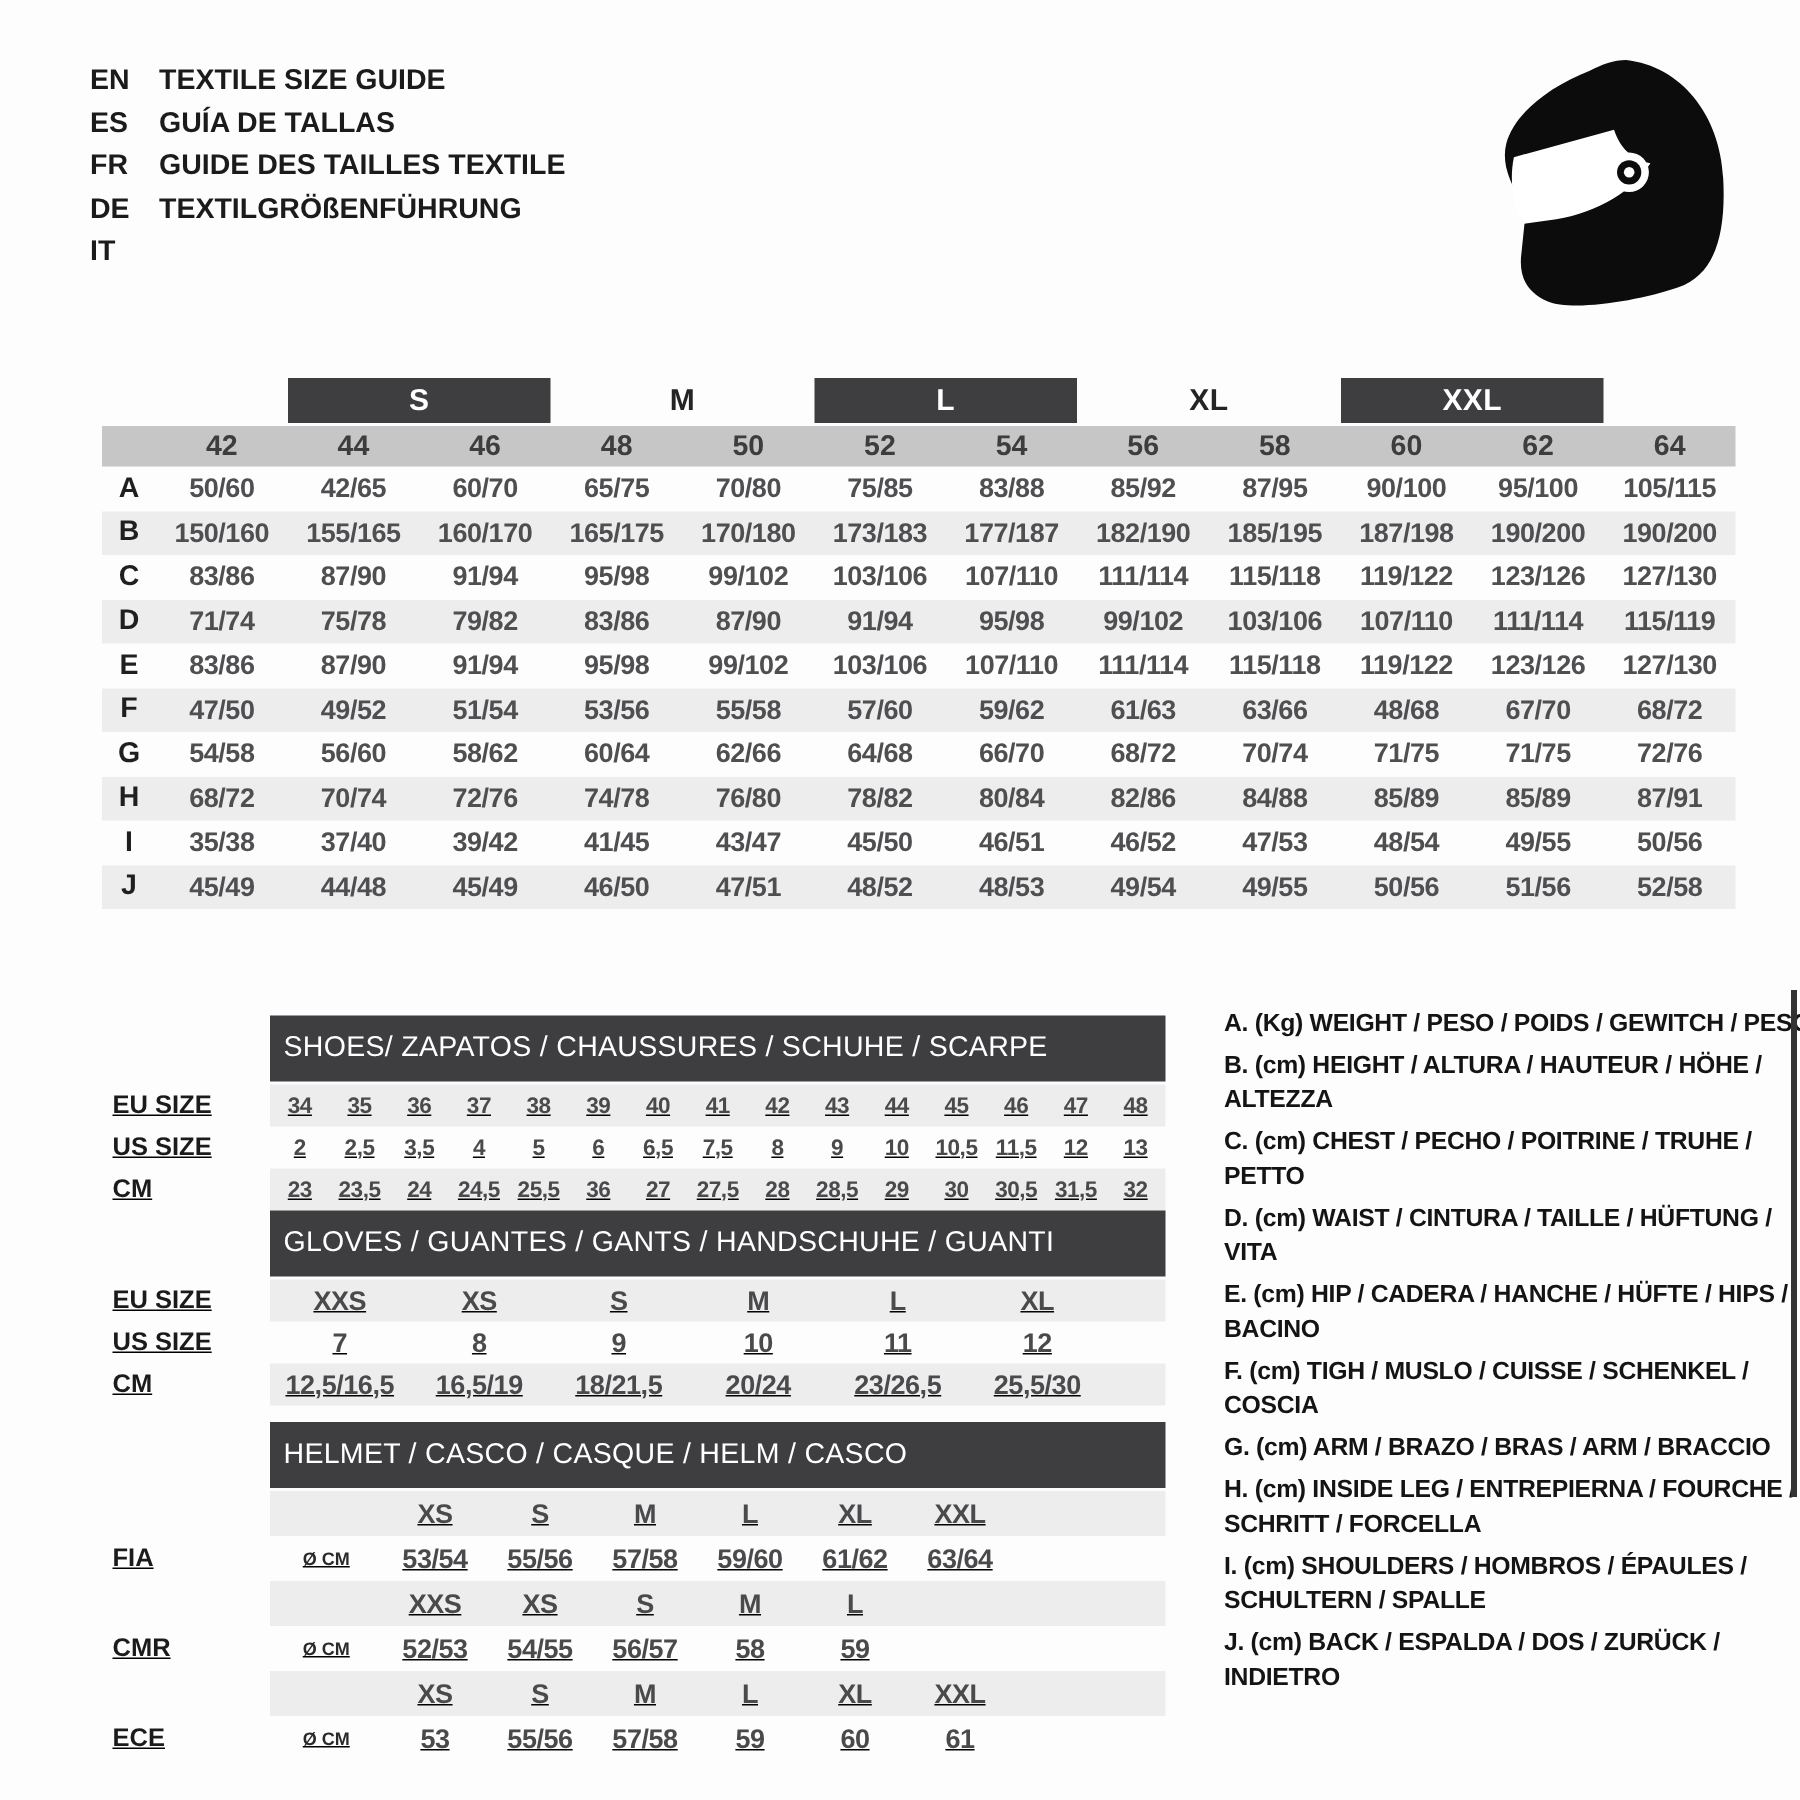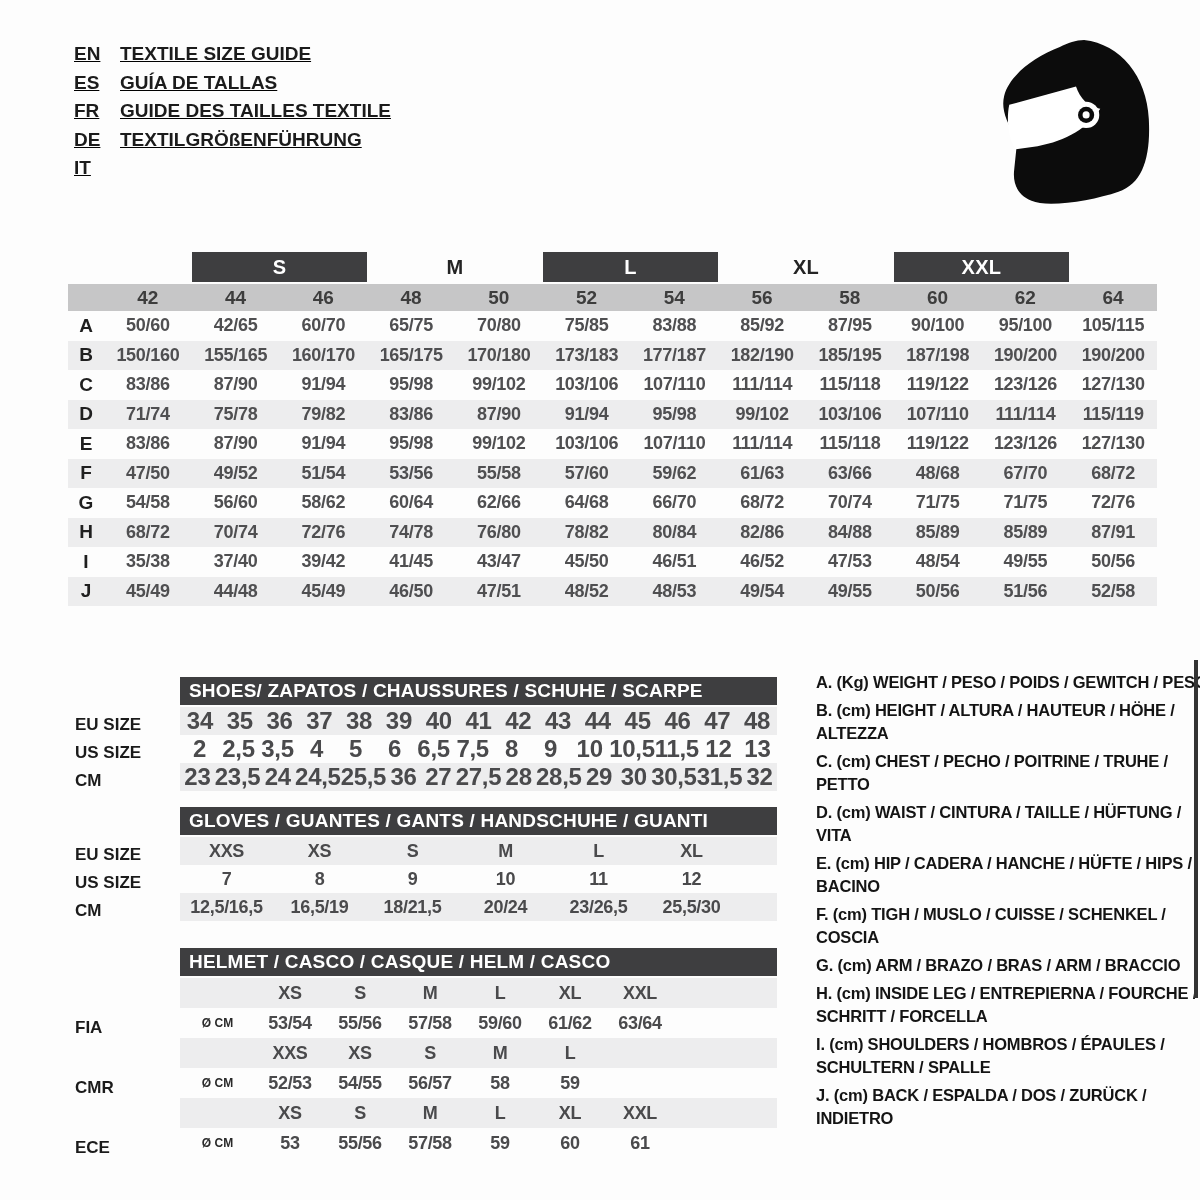--- a/index.html
+++ b/index.html
@@ -1,20 +1,20 @@
 <!DOCTYPE html>
 <html><head>
 <meta charset="utf-8">
 <style>
   html,body{margin:0;padding:0;background:#fff;}
   .page{position:relative;width:1200px;height:1200px;background:#fdfdfd;overflow:hidden;
         font-family:"Liberation Sans", sans-serif;}
 
   
-  .langs{position:absolute;left:74px;top:40px;text-decoration:underline;}
+  .langs{position:absolute;left:60px;top:40px;}
   .lang-row{display:flex;font-size:19px;font-weight:700;line-height:28.5px;color:#1b1b1b;}
   .lang-code{width:46px;}
 
   
   .helmet-icon{position:absolute;left:995px;top:36px;width:162px;height:180px;}
 
   
   .main-table{position:absolute;left:68px;top:252px;width:1089px;}
   .size-header{display:flex;height:30px;margin-bottom:2px;}
   .sh-spacer{width:36px;}
@@ -26,29 +26,29 @@
   .nb-cell{flex:1;text-align:center;font-size:19px;font-weight:700;color:#3d3d3d;}
   .m-row{display:flex;height:29.5px;align-items:center;}
   .m-row.alt{background:#ededee;}
   .m-label{width:36px;text-align:center;font-size:19px;font-weight:700;color:#1f1f1f;}
   .m-cell{flex:1;text-align:center;font-size:18px;font-weight:700;color:#4f4f51;letter-spacing:-.3px;}
 
   
   .section{position:absolute;left:68px;width:1089px;}
   .bar-row{display:flex;}
   .bar-side{width:112px;}
-  .bar{width:597px;height:28px;background:#3e3e40;color:#fff;display:flex;align-items:center;
-       padding-left:9px;box-sizing:border-box;font-size:19px;font-weight:700;letter-spacing:.2px;}
+  .bar{width:597px;height:44px;background:#3e3e40;color:#fff;display:flex;align-items:center;
+       padding-left:9px;box-sizing:border-box;font-size:19px;font-weight:400;letter-spacing:.2px;}
   .gap2{height:2px;}
-  .s-row{display:flex;height:28px;align-items:flex-end;}
+  .s-row{display:flex;height:28px;align-items:center;text-decoration:underline;}
   .section.helmet .s-row{height:30px;}
   .s-side{width:112px;font-size:17px;font-weight:700;color:#1b1b1b;padding-left:7px;box-sizing:border-box;}
   .s-table{width:597px;display:flex;height:100%;align-items:center;}
   .s-table.gray{background:#ededee;}
-  .s-cell{flex:1;text-align:center;font-size:24px;font-weight:700;color:#4a4a4c;letter-spacing:-.3px;}
+  .s-cell{flex:1;text-align:center;font-size:15px;font-weight:700;color:#4a4a4c;letter-spacing:-.3px;}
   .g-col{width:93px;text-align:center;font-size:18px;font-weight:700;color:#4a4a4c;letter-spacing:-.3px;}
   .h-diam{width:75px;text-align:center;font-size:12px;font-weight:700;color:#2a2a2a;}
   .h-col{width:70px;text-align:center;font-size:18px;font-weight:700;color:#4a4a4c;letter-spacing:-.3px;}
   .fill{flex:1;}
 
   
   .legend{position:absolute;left:805px;top:671px;width:392px;margin-left:11px;}
   .legend-item{font-size:16.5px;font-weight:700;color:#141414;line-height:23px;
                margin-bottom:5px;letter-spacing:-.2px;}
 

